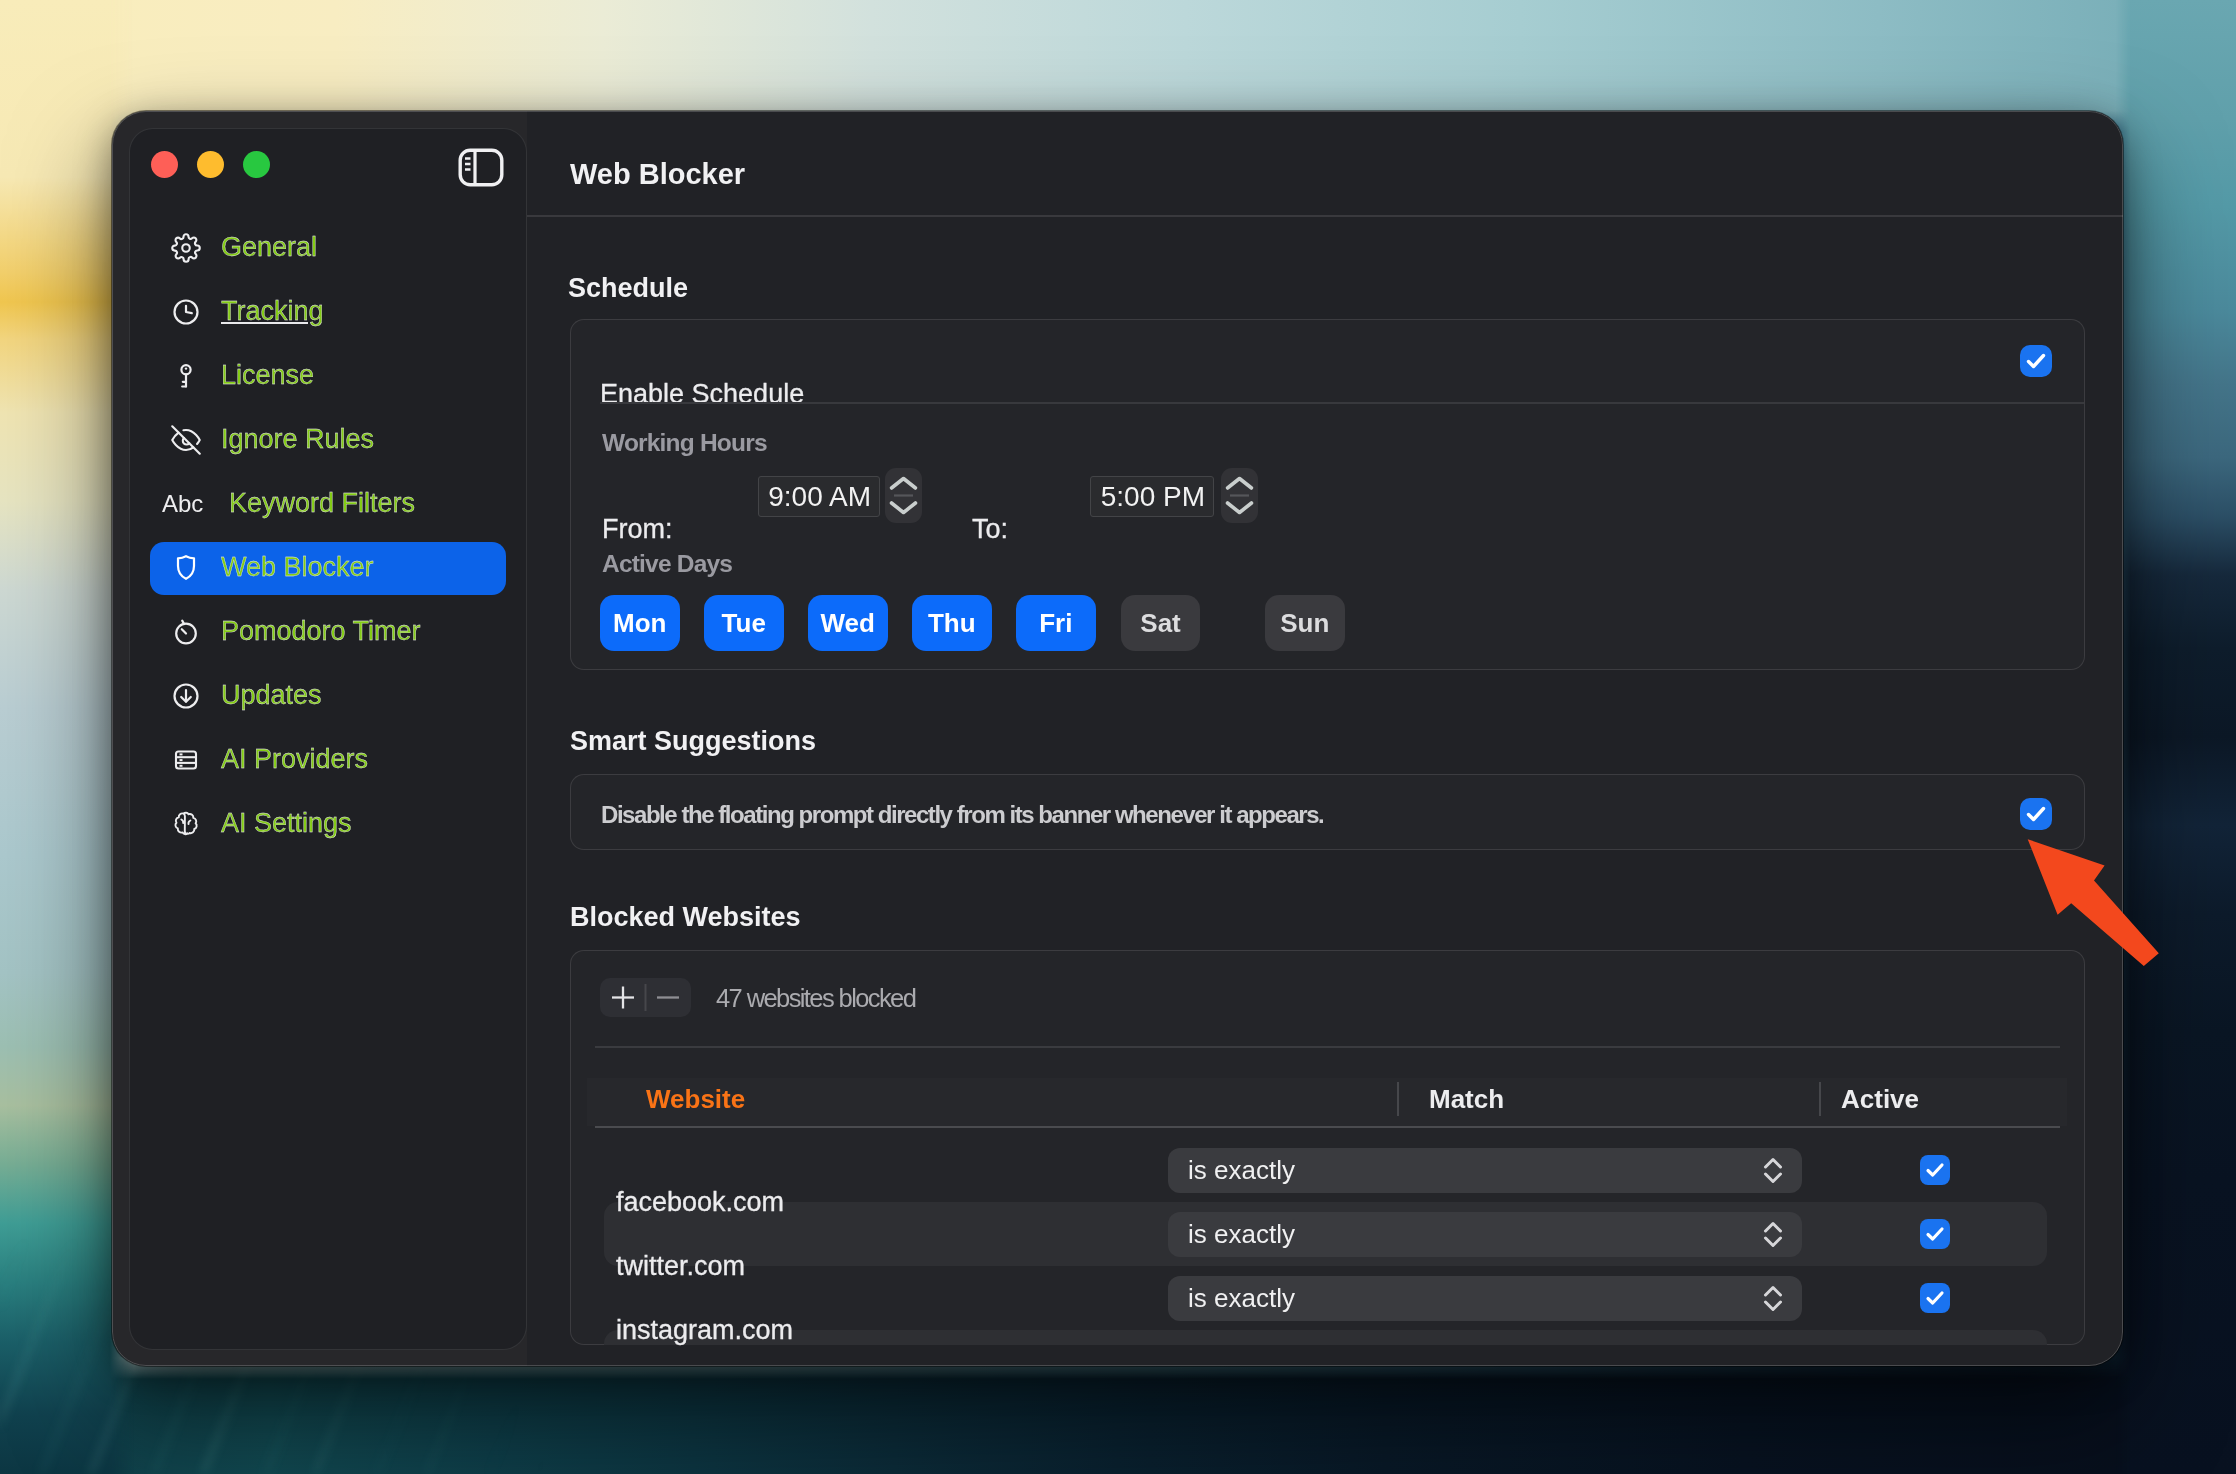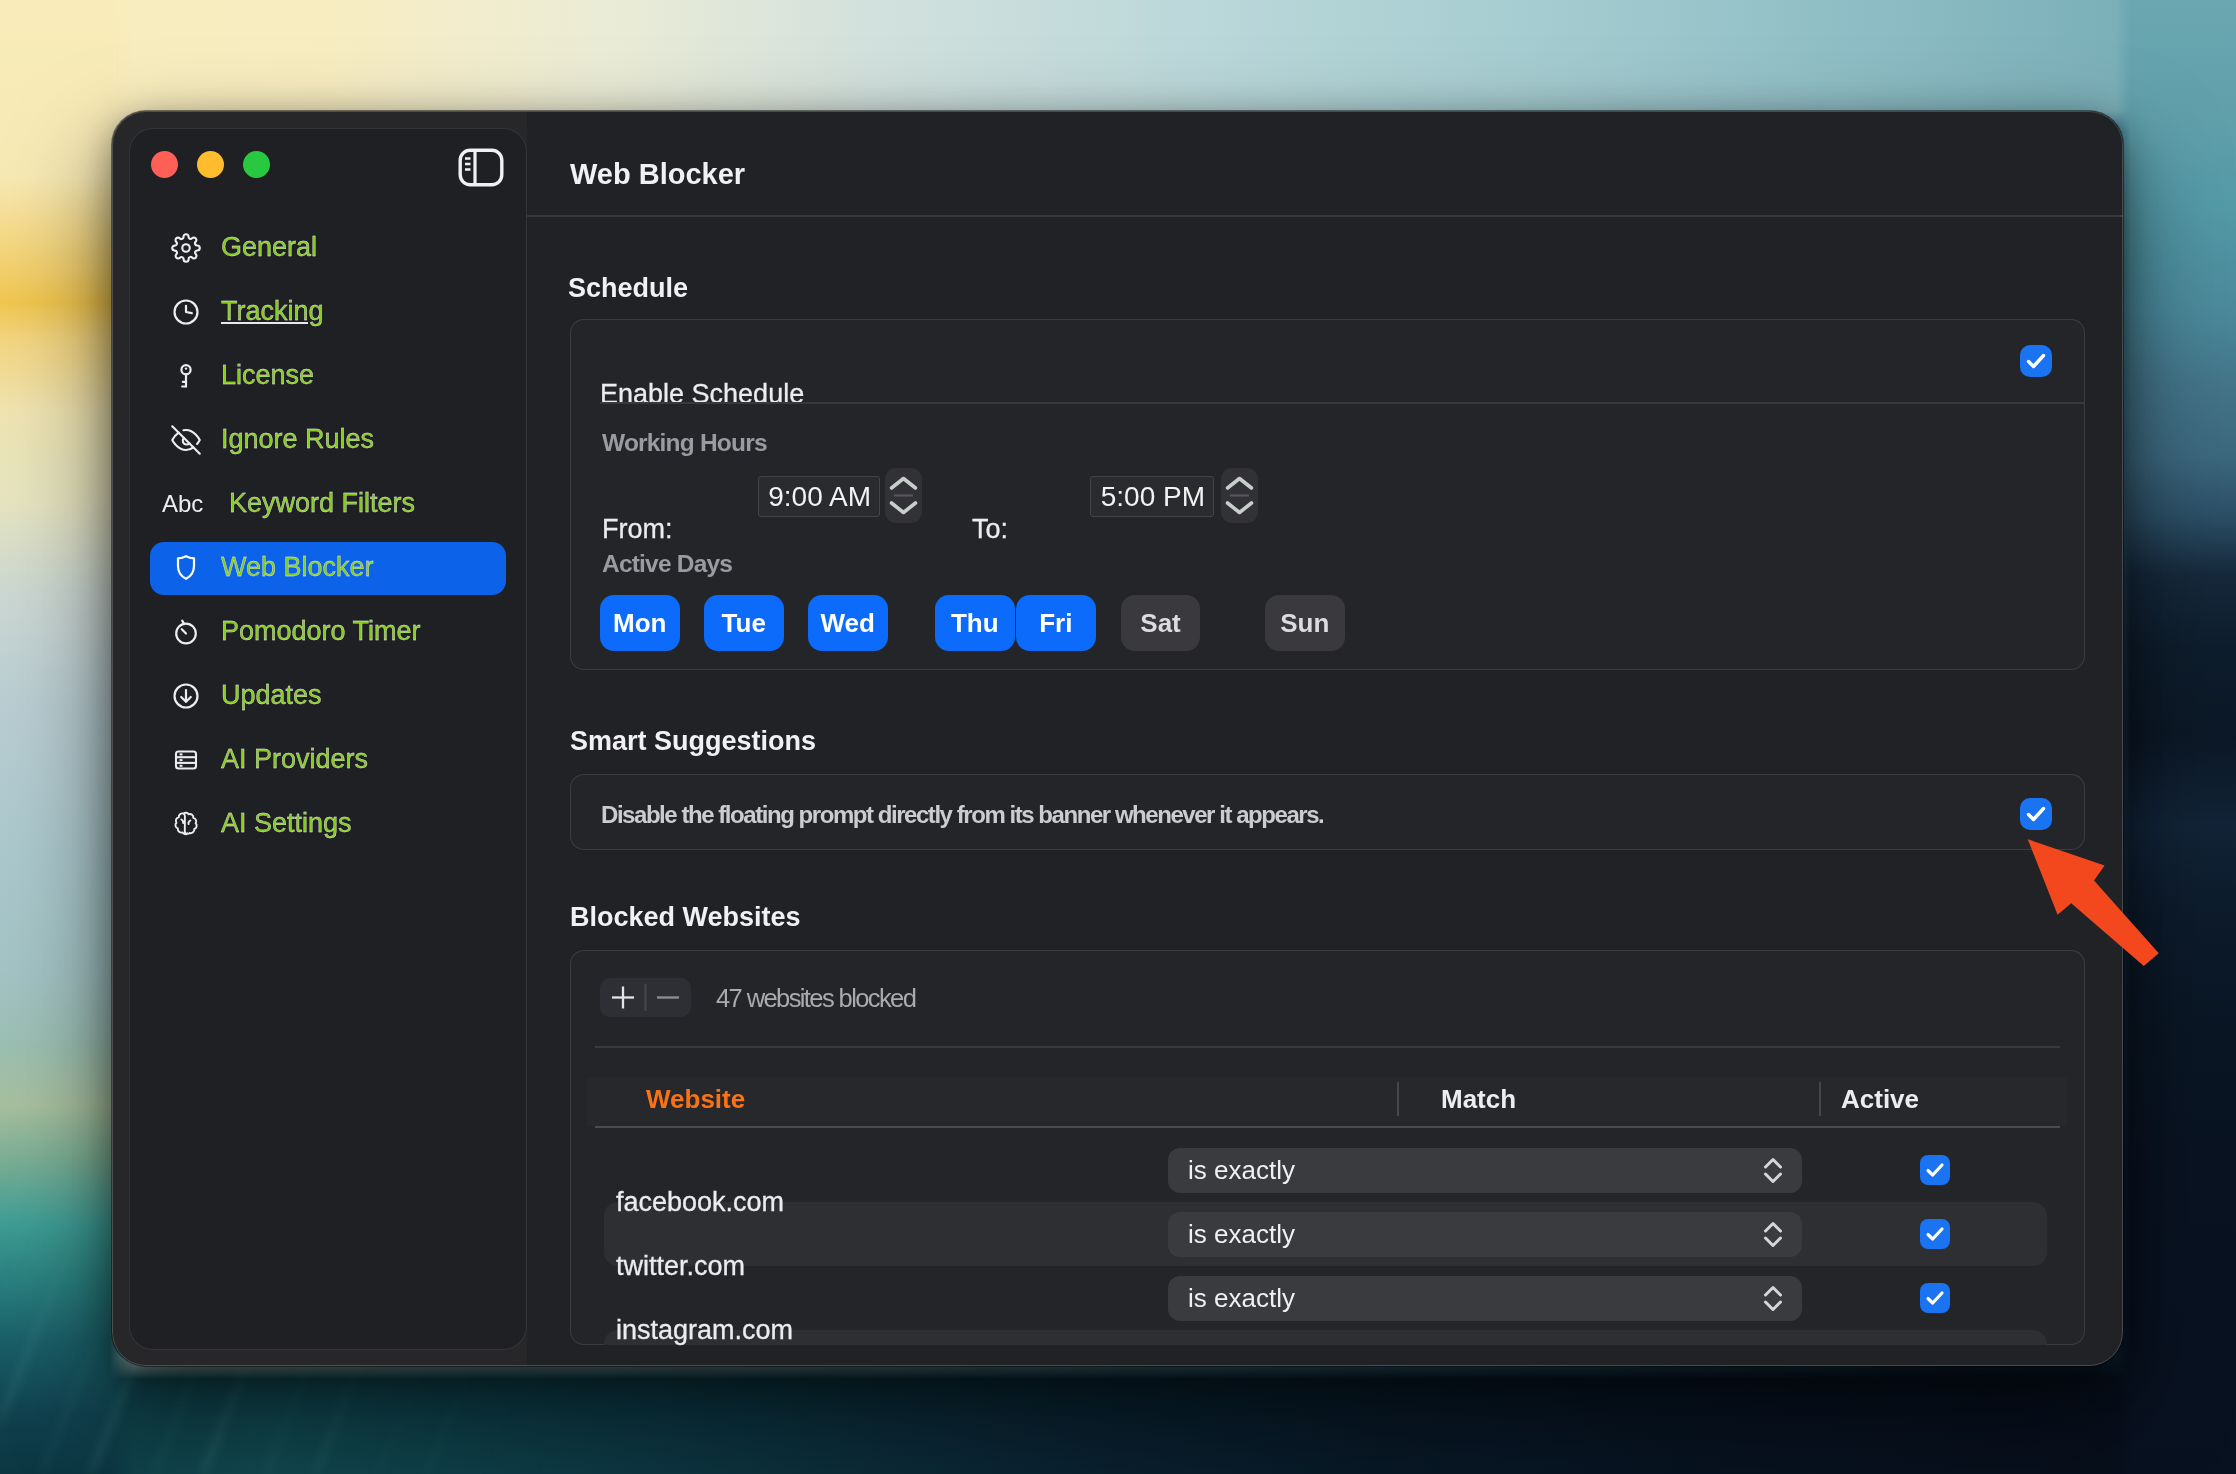--- a/index.html
+++ b/index.html
@@ -174,21 +174,21 @@
       <svg width="37" height="55" viewBox="0 0 37 55">
         <polyline points="6.5,20 18.5,10.5 30.5,20" fill="none" stroke="#c9cecd" stroke-width="3.6" stroke-linecap="round" stroke-linejoin="round"></polyline>
         <line x1="9" y1="27.5" x2="28" y2="27.5" stroke="#55565a" stroke-width="2.2"></line>
         <polyline points="6.5,35 18.5,44.5 30.5,35" fill="none" stroke="#c9cecd" stroke-width="3.6" stroke-linecap="round" stroke-linejoin="round"></polyline>
       </svg>
     </div>
     <div class="t gray" style="left:490px;top:439px;">Active Days</div>
     <div class="chip on" style="left:488px;">Mon</div>
     <div class="chip on" style="left:592px;">Tue</div>
     <div class="chip on" style="left:696px;">Wed</div>
-    <div class="chip on" style="left:823px;">Thu</div>
+    <div class="chip on" style="left:800px;">Thu</div>
     <div class="chip on" style="left:904px;">Fri</div>
     <div class="chip off" style="left:1008.8px;">Sat</div>
     <div class="chip off" style="left:1153px;">Sun</div>
 
     <div class="t hdr" style="left:458px;top:615px;">Smart Suggestions</div>
     <div class="box" style="top:663px;height:76px;"></div>
     <div class="t" style="left:489px;top:690px;font-size:24px;letter-spacing:-1.45px;font-weight:bold;color:#cccccf;">Disable the floating prompt directly from its banner whenever it appears.</div>
     <div class="cb" style="left:1907.5px;top:686.5px;">
         <svg width="32" height="32" viewBox="0 0 32 32">
           <polyline points="8.5,16.5 13.5,21.5 23.5,10.5" fill="none" stroke="#fff" stroke-width="3.4" stroke-linecap="round" stroke-linejoin="round"></polyline>
@@ -202,21 +202,21 @@
         <line x1="12" y1="19.5" x2="34" y2="19.5" stroke="#e4e4e6" stroke-width="2.3"></line>
         <line x1="23" y1="8.5" x2="23" y2="30.5" stroke="#e4e4e6" stroke-width="2.3"></line>
         <line x1="45.5" y1="6" x2="45.5" y2="33" stroke="#46474b" stroke-width="2"></line>
         <line x1="57" y1="19.5" x2="79" y2="19.5" stroke="#8e8e93" stroke-width="2.3"></line>
       </svg>
     </div>
     <div class="t" style="left:604px;top:873px;font-size:25.5px;letter-spacing:-1.6px;color:#ababaf;">47 websites blocked</div>
     <div class="abs" style="left:483px;top:935px;width:1465px;height:1.5px;background:#3a3b3f;"></div>
     <div class="abs" style="left:475px;top:967px;width:1480px;height:48px;background:#27282c;"></div>
     <div class="t" style="left:534px;top:973px;font-size:26px;font-weight:bold;color:#f97316;">Website</div>
-    <div class="t" style="left:1317px;top:973px;font-size:26px;font-weight:bold;color:#ededef;margin-left:12px;">Match</div>
+    <div class="t" style="left:1317px;top:973px;font-size:26px;font-weight:bold;color:#ededef;">Match</div>
     <div class="t" style="left:1729px;top:973px;font-size:26px;font-weight:bold;color:#ededef;">Active</div>
     <div class="colsep" style="left:1285px;"></div>
     <div class="colsep" style="left:1707px;"></div>
     <div class="abs" style="left:483px;top:1015px;width:1465px;height:2px;background:#4a4b4f;"></div>
 
     <div class="zebra" style="top:1091px;height:64px;border-radius:14px;"></div>
     <div class="zebra" style="top:1219px;height:15px;border-radius:14px 14px 0 0;"></div>
     <div class="t white" style="left:504px;top:1044px;">facebook.com</div>
     <div class="t white" style="left:504px;top:1108px;">twitter.com</div>
     <div class="t white" style="left:504px;top:1172px;">instagram.com</div>

